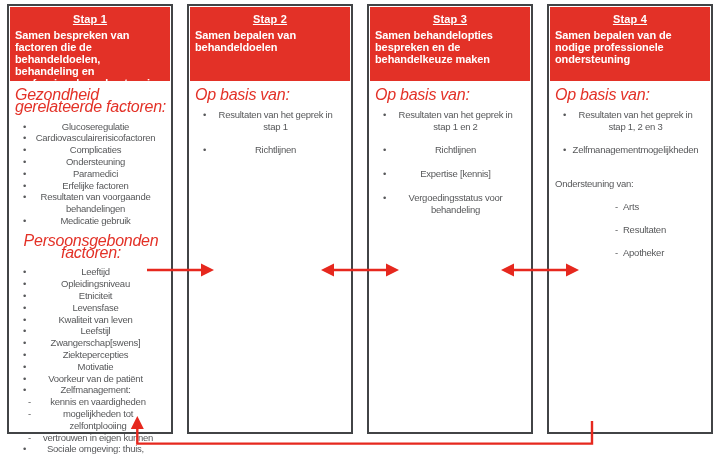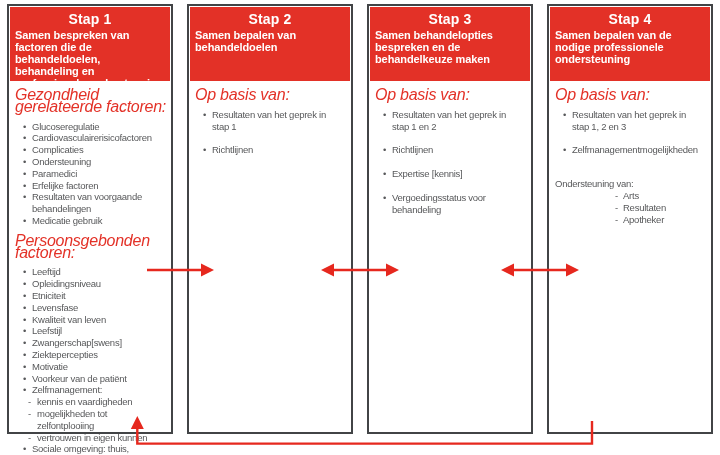--- a/index.html
+++ b/index.html
@@ -9,46 +9,47 @@
   }
   .stap{
     position:absolute;top:4px;width:166px;height:430px;
     border:2px solid #424446;background:#ffffff;box-sizing:border-box;
   }
   .hdr{
     margin:1px;height:74px;background:#e33127;color:#ffffff;
     box-sizing:border-box;padding-top:3px;
   }
   .hdr-title{
-    text-align:center;font-size:14px;font-weight:bold;line-height:18px;
+    text-align:center;font-size:11px;font-weight:bold;line-height:18px;
     letter-spacing:0.2px;
+    text-decoration:underline;
   }
   .hdr-sub{
     padding:1px 5px 0 5px;font-size:11px;font-weight:bold;line-height:12px;
     letter-spacing:-0.1px;
   }
   .body{
     padding:7px 4px 0 6px;color:#57585a;font-size:9.5px;line-height:11.8px;
     letter-spacing:-0.25px;
   }
   .sec-heading{
     color:#e33127;font-weight:normal;font-style:italic;font-size:16px;
     line-height:11.8px;margin:0 0 1px 0;
   }
-  .sec-heading.mt{margin-top:0;}
-  ul.list{list-style:none;margin:8px;padding:0;}
+  .sec-heading.mt{margin-top:0;text-align:center;}
+  ul.list{list-style:none;margin:8px;padding:0;text-align:center;}
   ul.list li{position:relative;padding-left:9px;}
   ul.list li::before{content:"•";position:absolute;left:0;top:0;}
   ul.list li.dash{padding-left:14px;}
   ul.list li.dash::before{content:"-";left:5px;}
   ul.list.spaced li{margin-bottom:12px;}
   .support{margin-top:22px;}
   .support-label{line-height:11.8px;}
   ul.support-list{list-style:none;margin:0;padding:0 0 0 60px;}
-  ul.support-list li{position:relative;padding-left:8px;line-height:11.8px;}
+  ul.support-list li{position:relative;padding-left:8px;line-height:11.8px;margin-top:11px;}
   ul.support-list li::before{content:"-";position:absolute;left:0;top:0;}
   svg.arrows{position:absolute;left:0;top:0;pointer-events:none;}
 </style>
 </head>
 <body>
 
 <div class="canvas">
 
   <div class="stap" style="left:7px">
     <div class="hdr">

